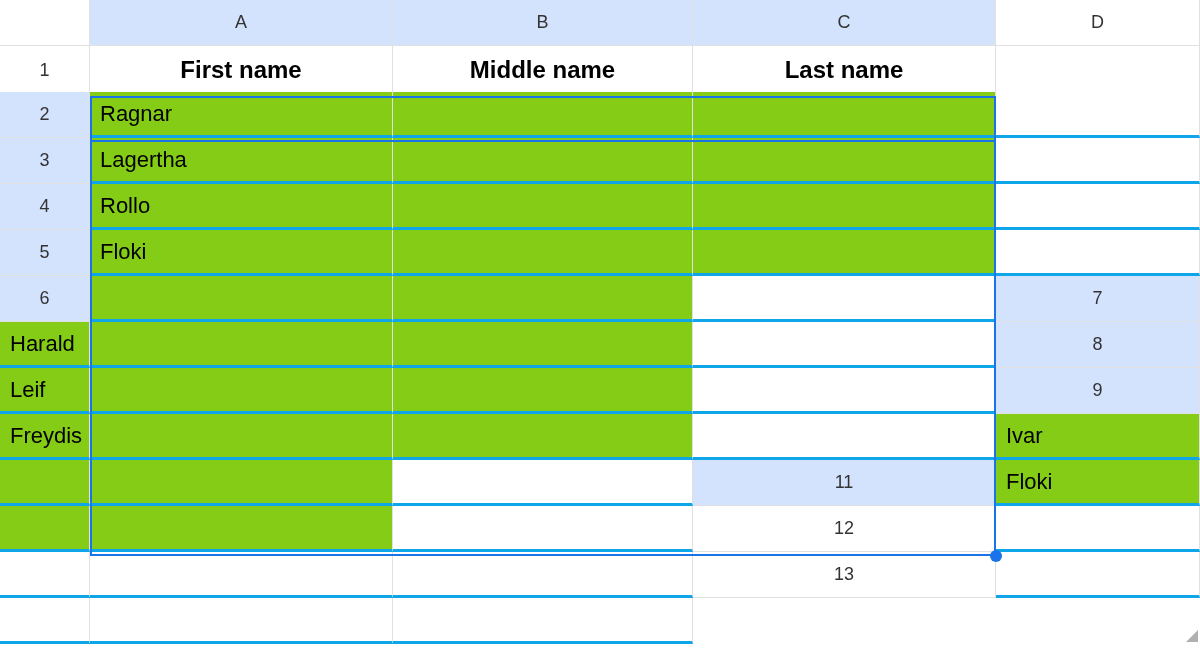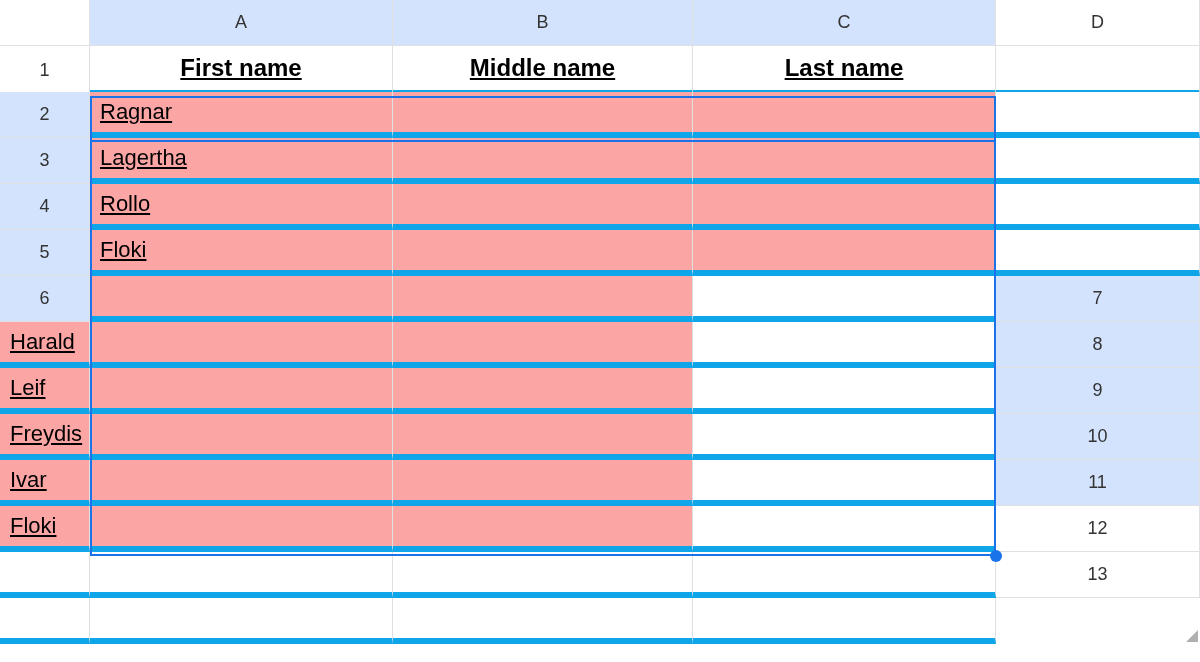--- a/index.html
+++ b/index.html
@@ -48,35 +48,34 @@
       justify-content: center;
       font-size: 18px;
       color: #333;
     }
     .row-header.selected {
       background: #d3e3fd;
     }
     .cell {
       background: #fff;
       border-right: 1px solid #e0e0e0;
-      border-bottom: 6px solid #0ea5e9;
+      border-bottom: 3px solid #0ea5e9;
       display: flex;
       align-items: center;
       padding: 0 10px;
       font-size: 22px;
       color: #000;
-      text-decoration: underline;
     }
     .cell.header-cell {
       font-weight: bold;
       justify-content: center;
       font-size: 24px;
     }
     .cell.sel {
-      background: #fca5a5;
+      background: #84cc16;
     }
     .row-1 {
       height: 50px;
     }
     .selection-border {
       position: absolute;
       border: 2px solid #1a73e8;
       pointer-events: none;
       z-index: 10;
     }
@@ -165,21 +164,20 @@
   <div class="cell sel"></div>
   <div class="cell sel"></div>
   <div class="cell"></div>
 
   <div class="row-header selected">9</div>
   <div class="cell sel">Freydis</div>
   <div class="cell sel"></div>
   <div class="cell sel"></div>
   <div class="cell"></div>
 
-  <div class="row-header selected">10</div>
   <div class="cell sel">Ivar</div>
   <div class="cell sel"></div>
   <div class="cell sel"></div>
   <div class="cell"></div>
 
   <div class="row-header selected">11</div>
   <div class="cell sel">Floki</div>
   <div class="cell sel"></div>
   <div class="cell sel"></div>
   <div class="cell"></div>

